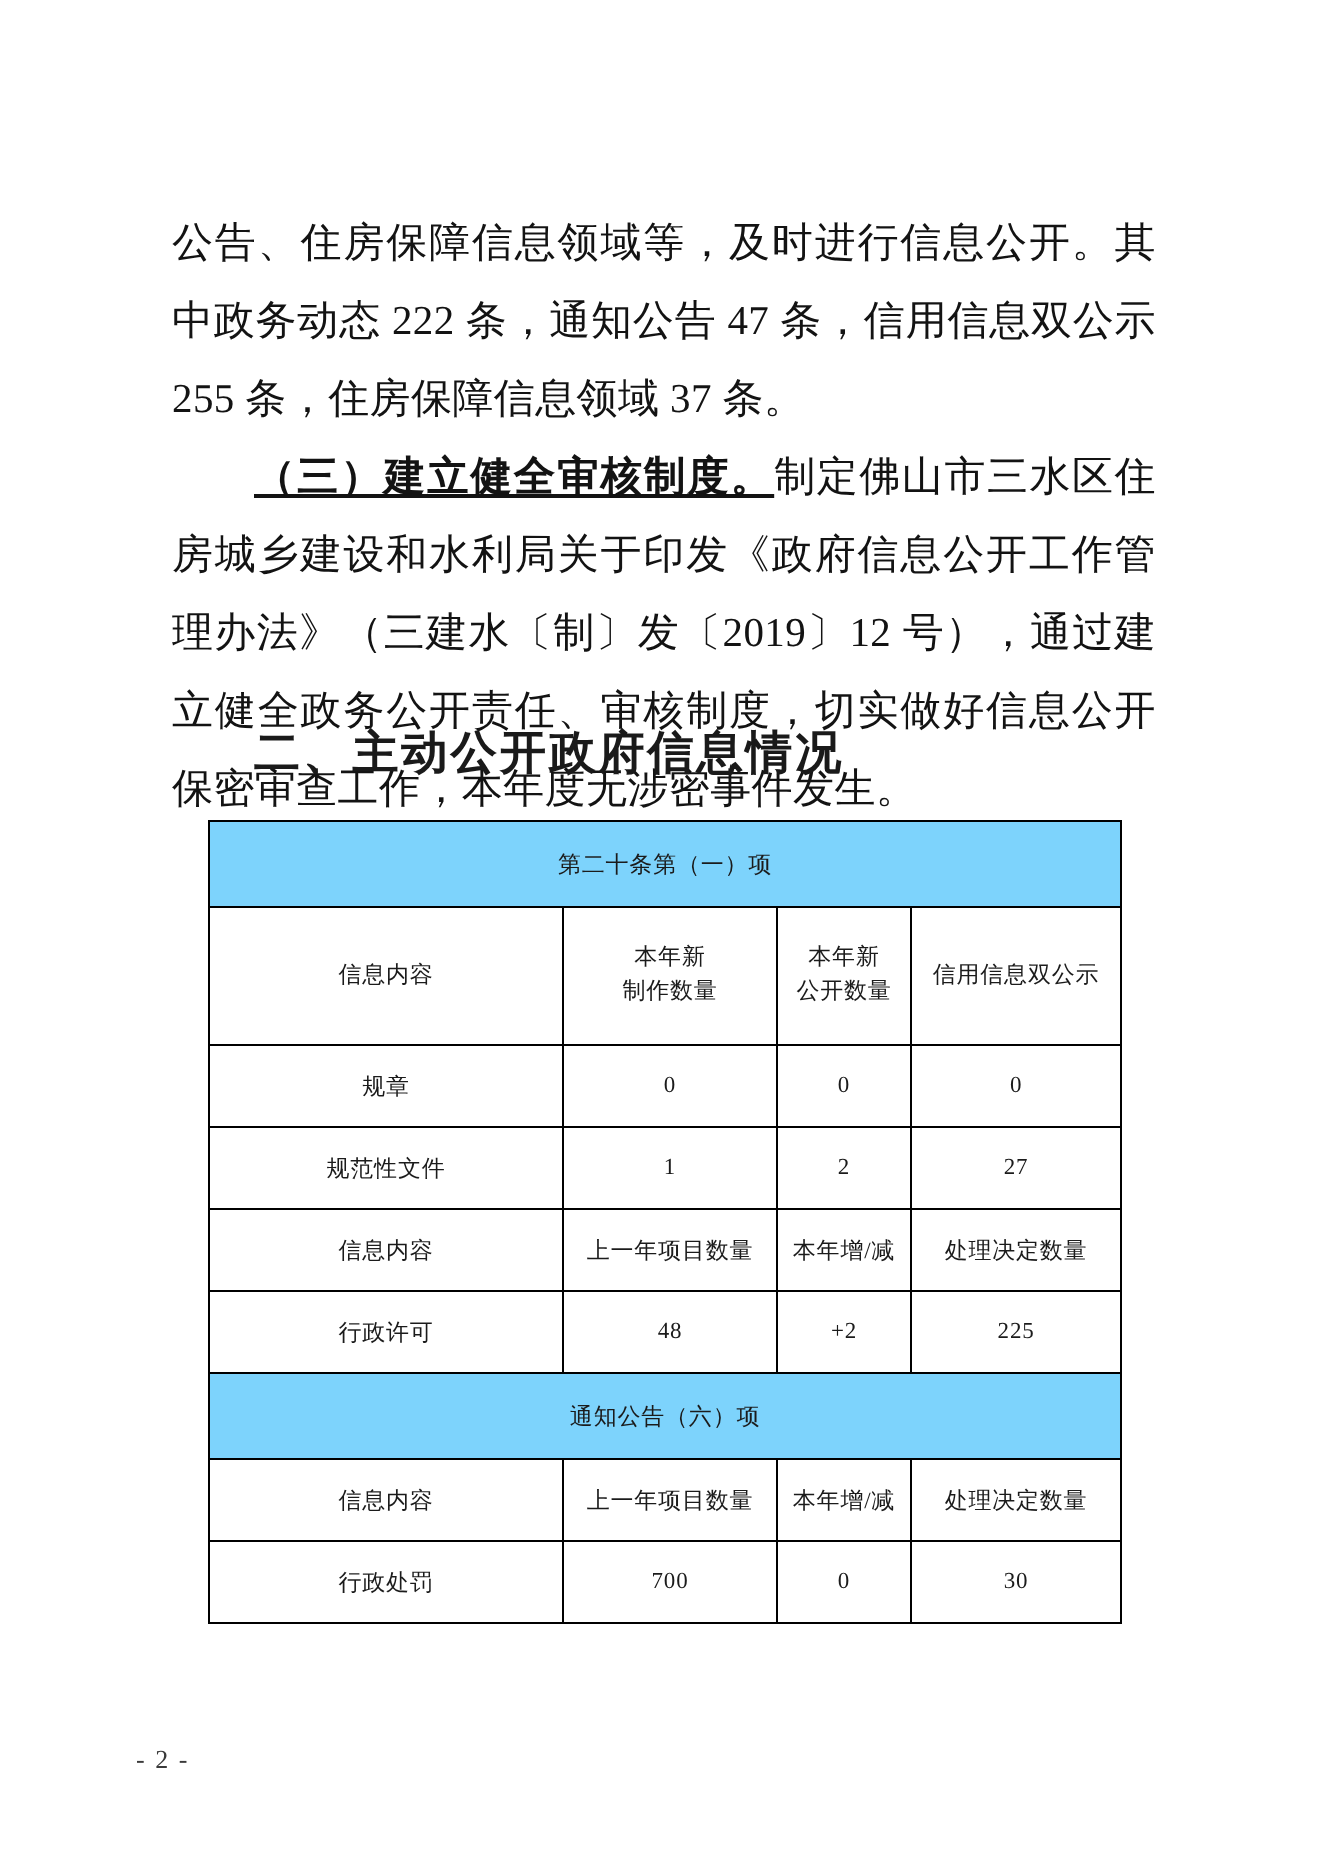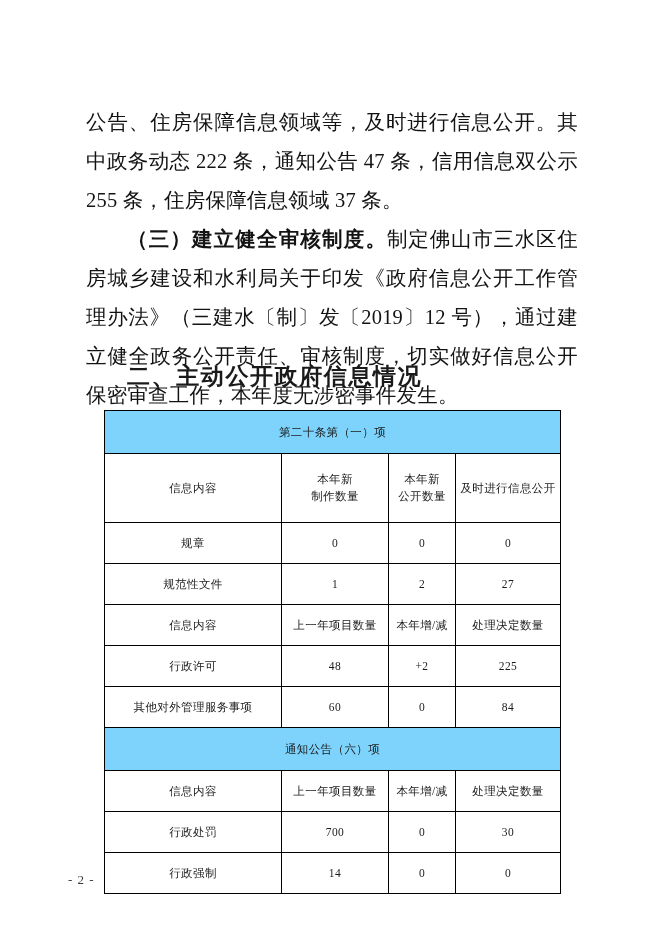--- a/index.html
+++ b/index.html
@@ -43,20 +43,21 @@
   }
   .para + .para {
     margin-top: 0;
   }
   .indent {
     text-indent: 41px;
   }
   .lead {
     font-weight: bold;
     letter-spacing: 0.6px;
+    text-decoration: underline;
   }
 
   
   .section-heading {
     position: absolute;
     left: 127px;
     top: 361px;
     font-family: "Liberation Sans", "DejaVu Sans", sans-serif;
     font-size: 23px;
     font-weight: bold;
@@ -143,21 +144,21 @@
       </colgroup>
       <tbody>
 
         <tr>
           <td class="sec-head" colspan="4">第二十条第（一）项</td>
         </tr>
         <tr>
           <td class="col-head"><span>信息内容</span></td>
           <td class="col-head"><span>本年新</span><br><span>制作数量</span></td>
           <td class="col-head"><span>本年新</span><br><span>公开数量</span></td>
-          <td class="col-head"><span>及时进行信息公开</span></td>
+          <td class="col-head"><span>信用信息双公示</span></td>
         </tr>
         <tr>
           <td class="data-cell">规章</td>
           <td class="data-cell num">0</td>
           <td class="data-cell num">0</td>
           <td class="data-cell num">0</td>
         </tr>
         <tr>
           <td class="data-cell">规范性文件</td>
           <td class="data-cell num">1</td>
@@ -170,48 +171,36 @@
           <td class="data-cell">上一年项目数量</td>
           <td class="data-cell">本年增/减</td>
           <td class="data-cell">处理决定数量</td>
         </tr>
         <tr>
           <td class="data-cell">行政许可</td>
           <td class="data-cell num">48</td>
           <td class="data-cell num">+2</td>
           <td class="data-cell num">225</td>
         </tr>
-        <tr>
-          <td class="data-cell">其他对外管理服务事项</td>
-          <td class="data-cell num">60</td>
-          <td class="data-cell num">0</td>
-          <td class="data-cell num">84</td>
-        </tr>
 
         <tr>
           <td class="sec-head" colspan="4">通知公告（六）项</td>
         </tr>
         <tr>
           <td class="data-cell">信息内容</td>
           <td class="data-cell">上一年项目数量</td>
           <td class="data-cell">本年增/减</td>
           <td class="data-cell">处理决定数量</td>
         </tr>
         <tr>
           <td class="data-cell">行政处罚</td>
           <td class="data-cell num">700</td>
           <td class="data-cell num">0</td>
           <td class="data-cell num">30</td>
         </tr>
-        <tr>
-          <td class="data-cell">行政强制</td>
-          <td class="data-cell num">14</td>
-          <td class="data-cell num">0</td>
-          <td class="data-cell num">0</td>
-        </tr>
 
       </tbody>
     </table>
   </div>
 
   <div class="page-footer">- 2 -</div>
 
 </div>
 
 </body></html>

